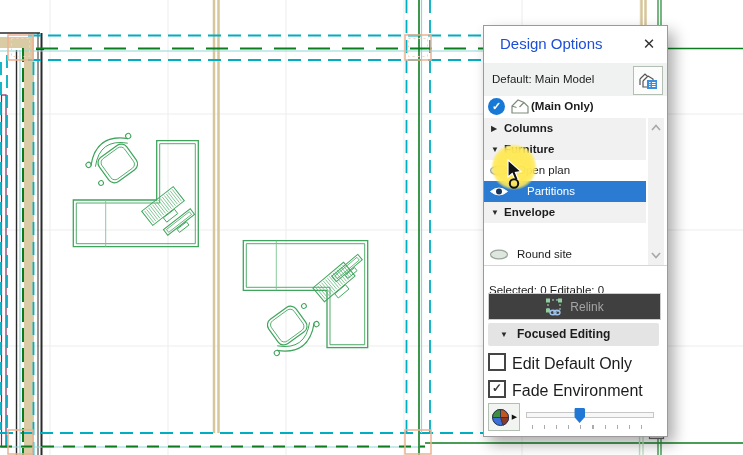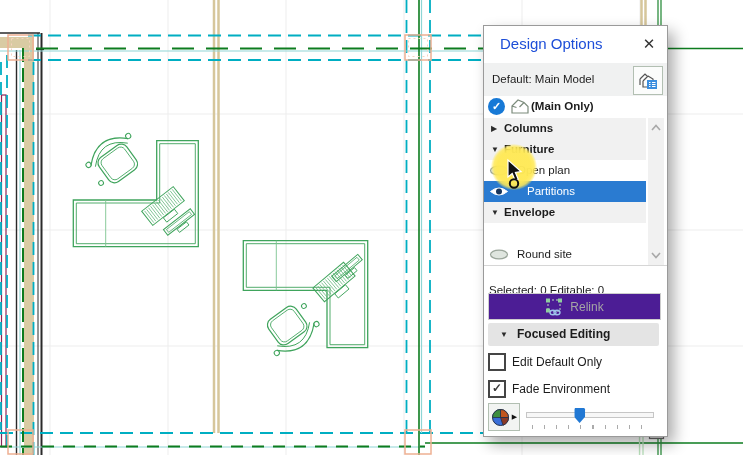--- a/index.html
+++ b/index.html
@@ -33,31 +33,31 @@
   .row .arrow{position:absolute;left:7px;top:6px;font-size:8px;color:#2b2b2b;}
   .row .hlabel{position:absolute;left:20px;top:4px;font-size:11.5px;font-weight:bold;color:#1c1c1c;}
   .row .ilabel{position:absolute;left:33px;top:4px;font-size:11.5px;color:#1c1c1c;}
   .row.sel .ilabel{color:#fff;margin-left:10px;}
   .row .eye{position:absolute;left:5px;top:4px;}
   .scrollbar{position:absolute;right:3px;top:92px;width:16px;height:147px;background:#f1f1f1;}
   .sb-up,.sb-dn{position:absolute;left:0;width:16px;height:16px;}
   .sb-up{top:2px}.sb-dn{bottom:2px}
 
   .status{position:absolute;left:5px;top:249px;font-size:11.5px;color:#1c1c1c;margin-top:9px;}
-  .relink{position:absolute;left:4px;top:267px;width:171px;height:25px;background:#4c1d95;
+  .relink{position:absolute;left:4px;top:267px;width:171px;height:25px;background:#404040;
           border:1px solid #cdcdcd;display:flex;align-items:center;justify-content:center;gap:6px;}
   .relink-label{font-size:12px;color:#a5a5a5;}
   .focused{position:absolute;left:4px;top:297px;width:171px;height:23px;background:#e4e4e4;
            border-radius:2px;}
   .focused .arrow{position:absolute;left:12px;top:7px;font-size:8px;color:#2b2b2b;}
   .focused-label{position:absolute;left:29px;top:4px;font-size:12px;font-weight:600;color:#1c1c1c;}
   .cbx-row{position:absolute;left:4px;height:16px;}
   .cbx{position:absolute;left:0;top:0;width:14px;height:14px;border:2px solid #454545;
        background:#fff;font-size:12px;font-weight:bold;color:#3a3a3a;text-align:center;line-height:13px;}
-  .cbx-label{position:absolute;left:24px;top:2px;font-size:12px;color:#1c1c1c;white-space:nowrap;}
+  .cbx-label{position:absolute;left:24px;top:2px;font-size:16px;color:#1c1c1c;white-space:nowrap;}
 
   .bottom-row{position:absolute;left:0;top:376px;width:100%;height:30px;}
   .color-btn{position:absolute;left:4px;top:1px;width:30px;height:26px;background:#f2f4f2;
              border:1px solid #b2bfb2;display:flex;align-items:center;justify-content:center;gap:2px;}
   .color-btn .flyout{font-size:7px;color:#111;}
   .slider{position:absolute;left:40px;top:0;width:134px;height:30px;}
   .track{position:absolute;left:2px;right:4px;top:10px;height:4px;background:#f7f7f7;
          border:1px solid #c6c6c6;}
   .thumb{position:absolute;top:6px;width:11px;height:15px;background:#2178d4;
          transform:translateX(-50%);margin-left:2px;

